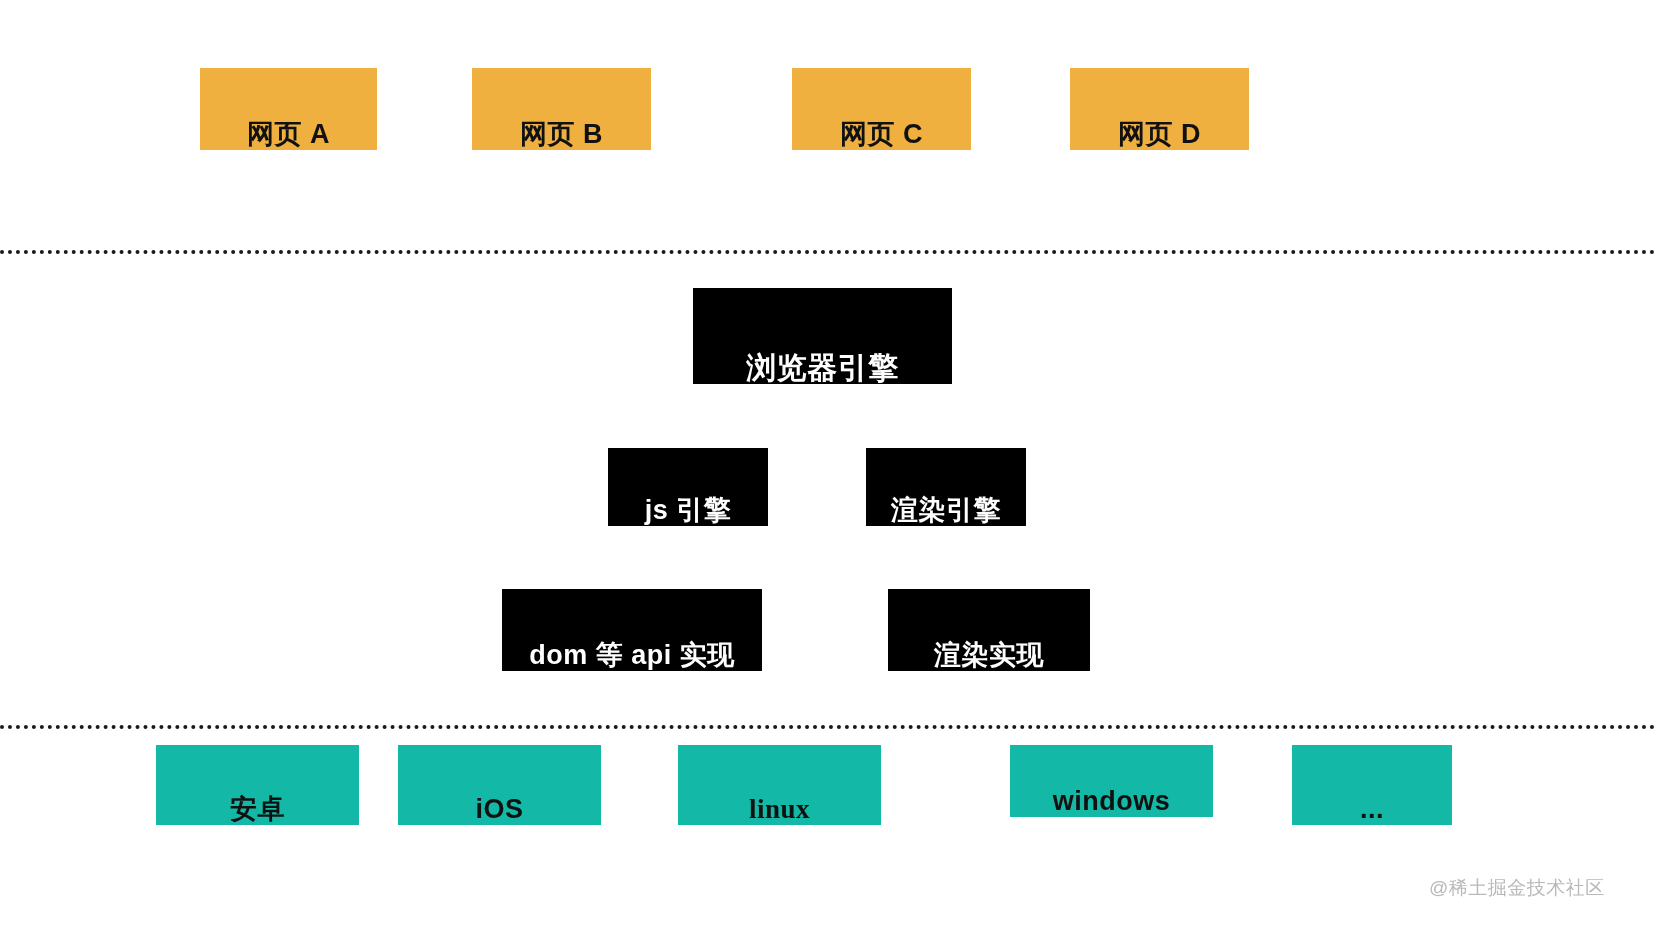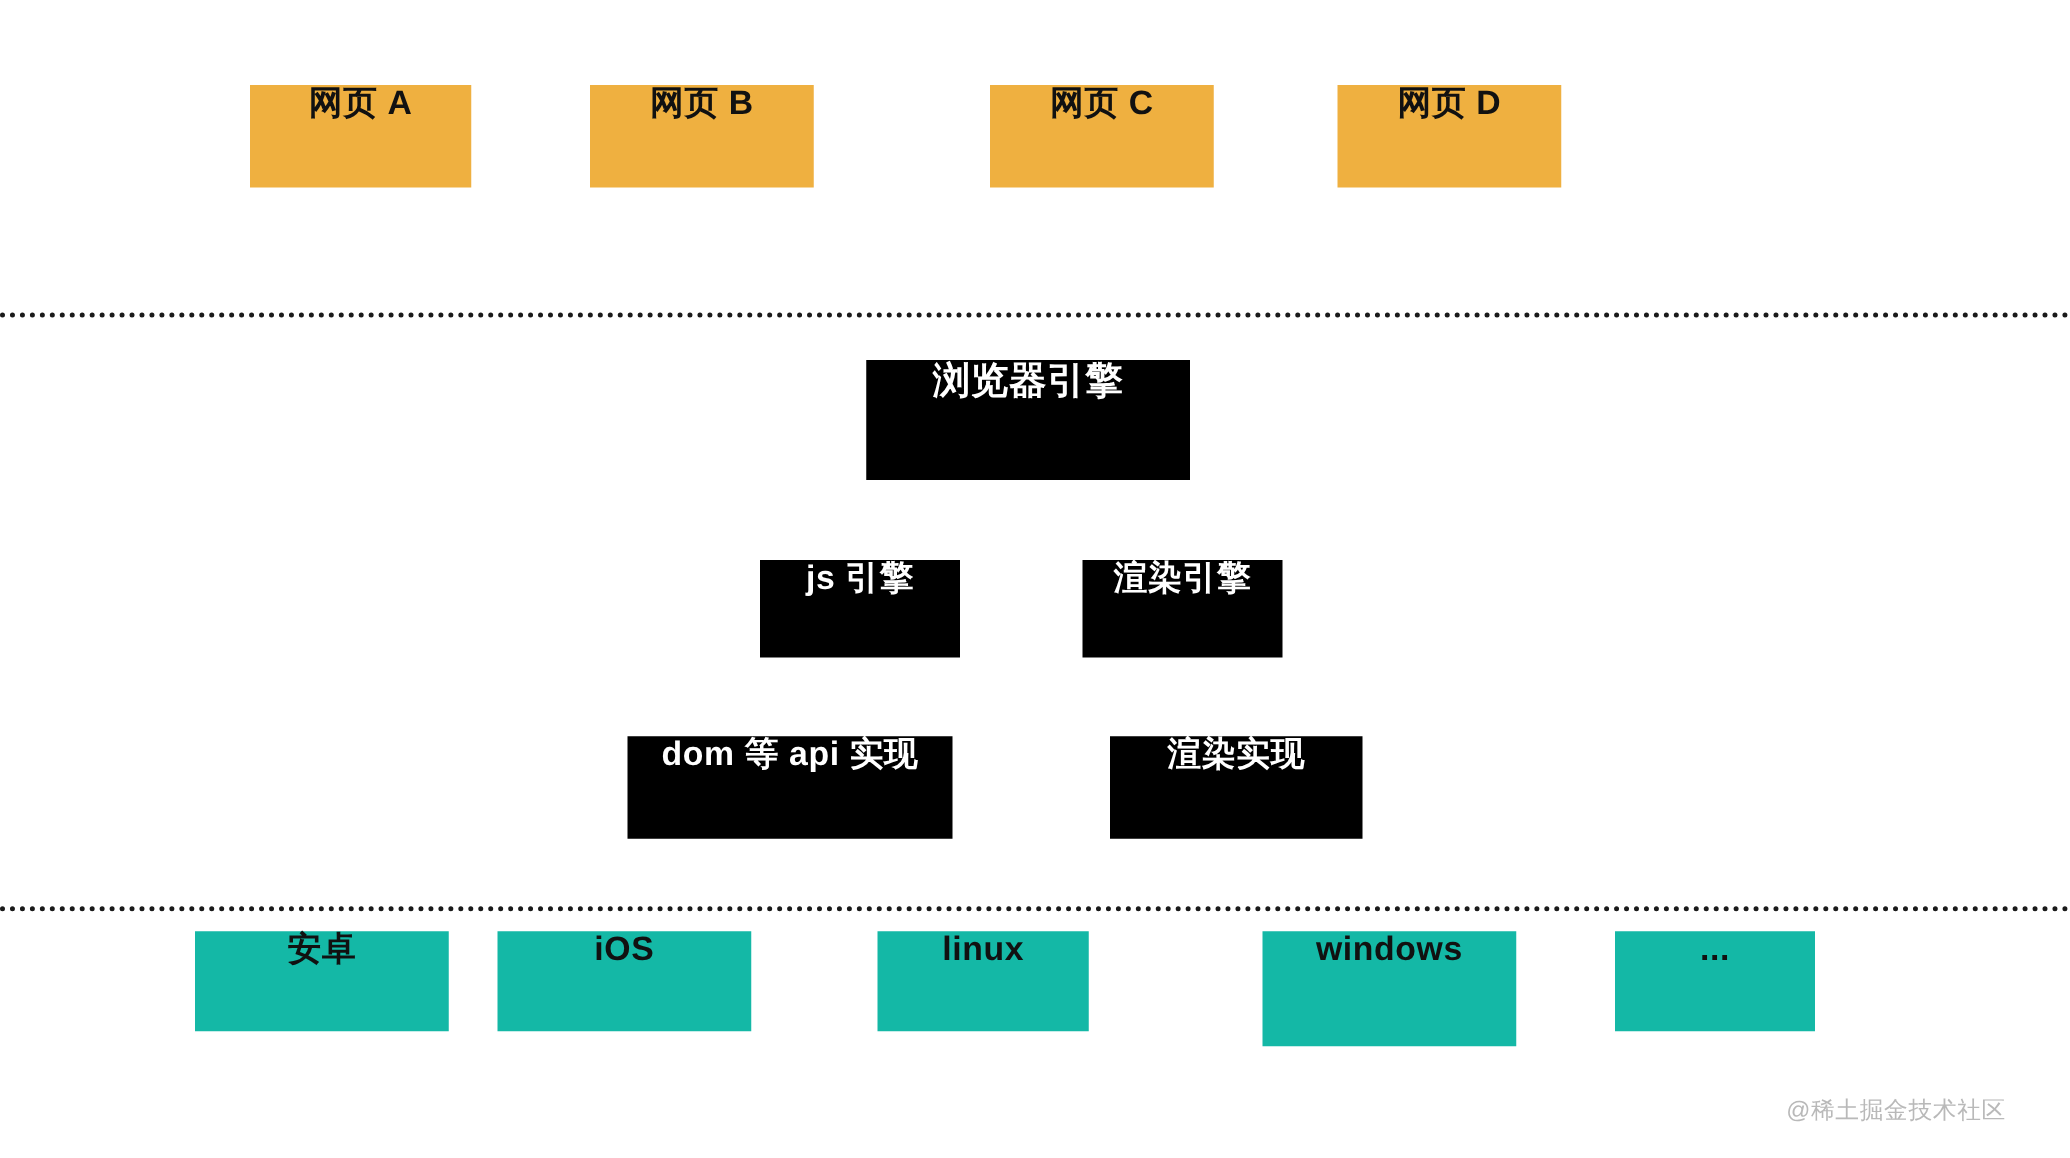--- a/index.html
+++ b/index.html
@@ -13,21 +13,21 @@
   #canvas {
     position: relative;
     width: 1656px;
     height: 926px;
     background: #ffffff;
     overflow: hidden;
   }
   .box {
     position: absolute;
     display: flex;
-    align-items: flex-start;
+    align-items: flex-end;
     justify-content: center;
     box-sizing: border-box;
     text-align: center;
     line-height: 1.1;
     white-space: nowrap;
   }
   .box-page {
     background: #efb040;
     color: #111111;
     font-size: 27px;
@@ -104,24 +104,24 @@
   </div>
 
   <div class="divider" style="top: 725px;"></div>
 
   <div class="box box-os" style="left: 156px; top: 745px; width: 203px; height: 80px;">
     <span>安卓</span>
   </div>
   <div class="box box-os" style="left: 398px; top: 745px; width: 203px; height: 80px;">
     <span>iOS</span>
   </div>
-  <div class="box box-os" style="left: 702px; top: 745px; width: 169px; height: 80px;">
+  <div class="box box-os" style="left: 678px; top: 745px; width: 203px; height: 80px; font-family: Liberation Serif, serif;">
     <span>linux</span>
   </div>
-  <div class="box box-os" style="left: 1010px; top: 745px; width: 203px; height: 92px;">
+  <div class="box box-os" style="left: 1010px; top: 745px; width: 203px; height: 72px;">
     <span>windows</span>
   </div>
   <div class="box box-os" style="left: 1292px; top: 745px; width: 160px; height: 80px;">
     <span>...</span>
   </div>
 
   <div class="watermark" style="left: 1429px; top: 875px;">@稀土掘金技术社区</div>
 
 </div>
 

